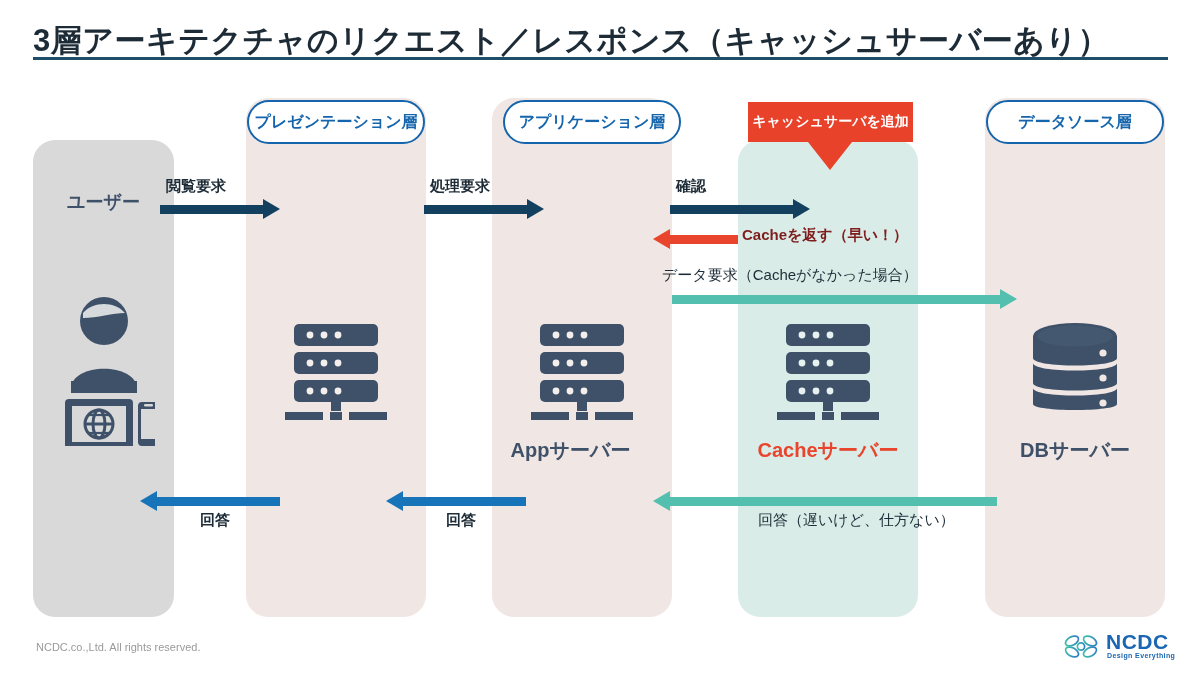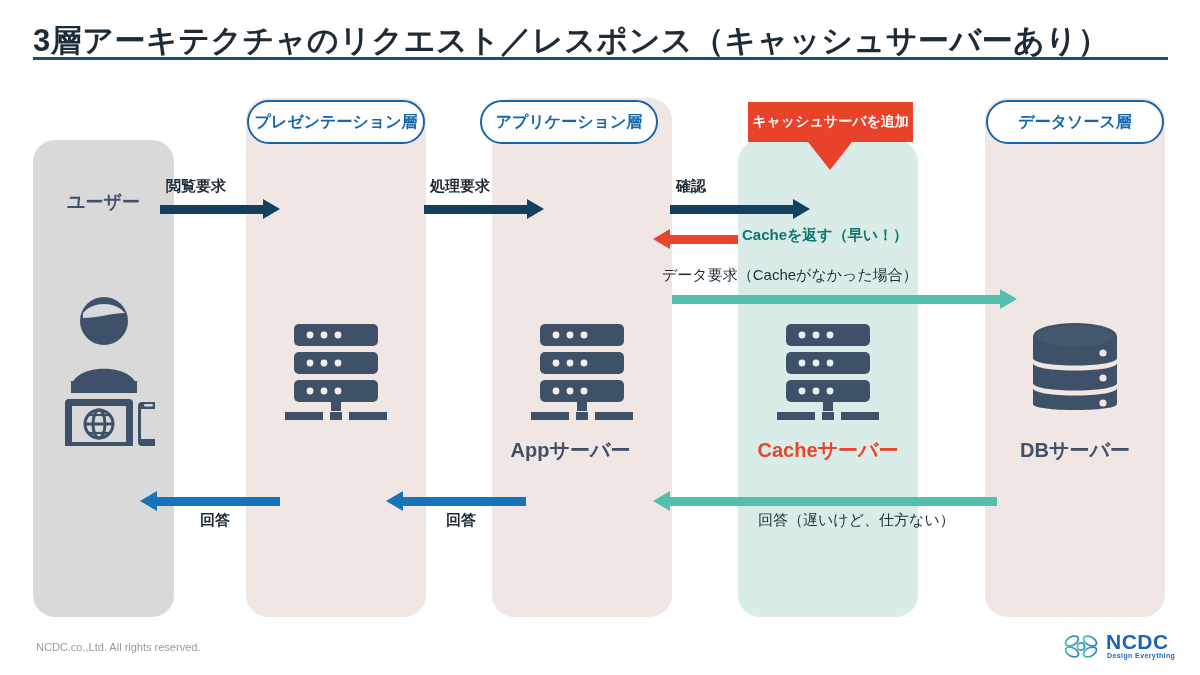--- a/index.html
+++ b/index.html
@@ -60,21 +60,21 @@
     color: #1565ad;
     font-size: 16px;
     font-weight: bold;
     display: flex;
     align-items: center;
     justify-content: center;
     white-space: nowrap;
     box-sizing: border-box;
   }
   .pill-pres  { left: 247px; top: 100px; width: 178px; text-align: center; }
-  .pill-app   { left: 480px; top: 100px; width: 178px; }
+  .pill-app   { left: 503px; top: 100px; width: 178px; }
   .pill-db    { left: 986px; top: 100px; width: 178px; }
 
   
   .callout {
     position: absolute;
     left: 748px;
     top: 102px;
     width: 165px;
     height: 40px;
     background: #e8422a;
@@ -127,21 +127,21 @@
   .teal.left   .head { border-right-color: #53bfae; }
 
   
   .alabel {
     position: absolute;
     font-size: 15px;
     font-weight: bold;
     color: #1d2b36;
     white-space: nowrap;
   }
-  .alabel.red-text { color: #0f766e; }
+  .alabel.red-text { color: #7f1d1d; }
   .alabel.plain { font-weight: normal; color: #1d2b36; }
 
   
   .caption {
     position: absolute;
     font-size: 20px;
     font-weight: bold;
     color: #3e5169;
     text-align: center;
     white-space: nowrap;

